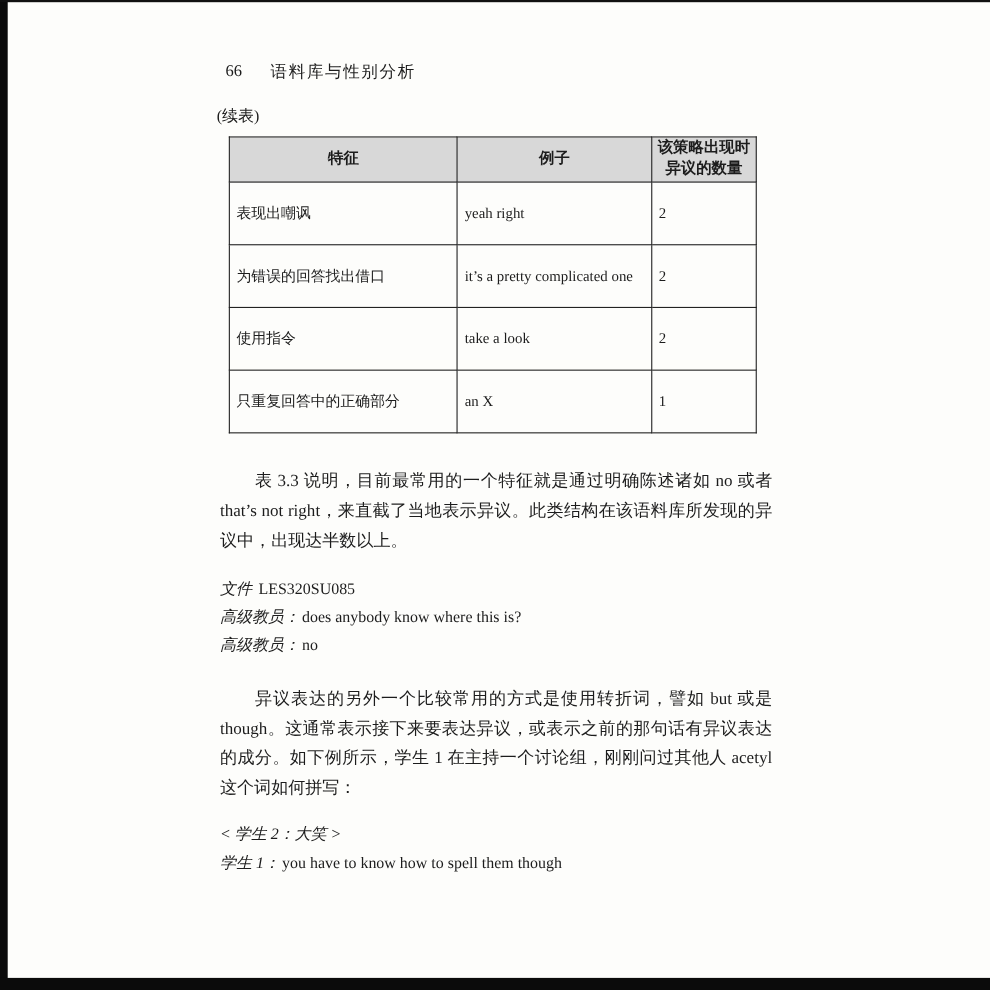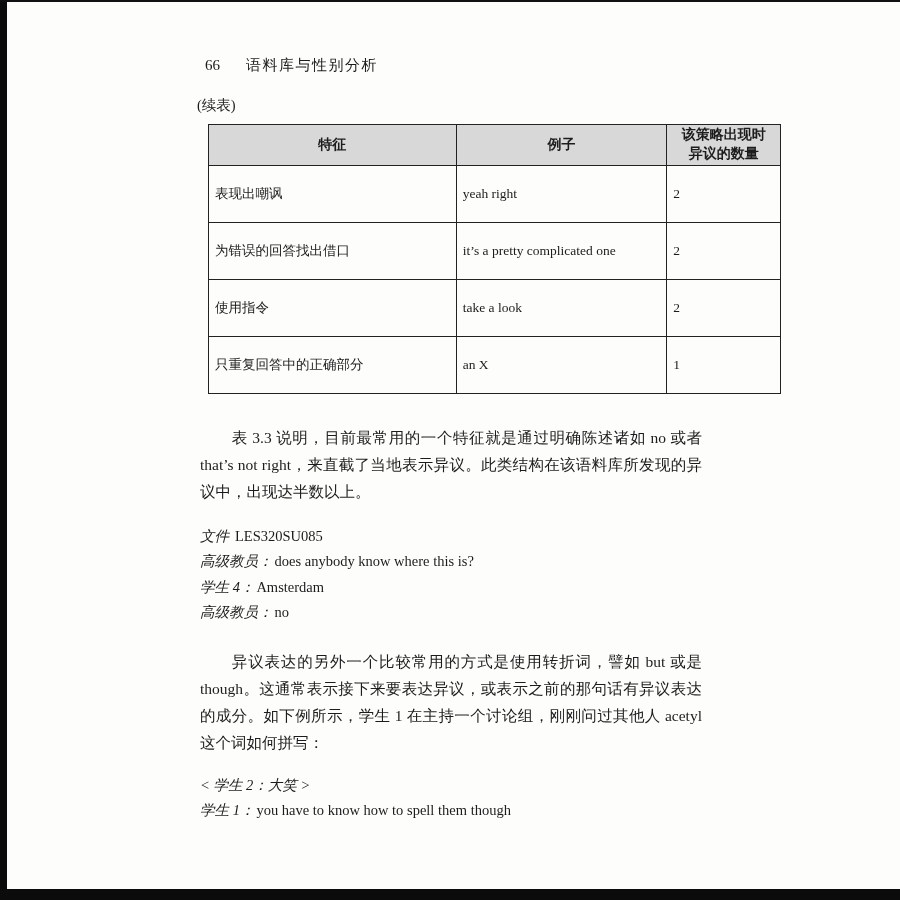--- a/index.html
+++ b/index.html
@@ -19,21 +19,21 @@
 
   .running-header { margin-top: 56px; font-size: 15px; display: flex; align-items: center; }
   .page-number { margin-left: 5px; }
   .book-title  { margin-left: 26px; letter-spacing: 1.5px; }
 
   .continued { margin-top: 21px; margin-left: -3px; font-size: 14.5px; }
 
   table.features {
     border-collapse: collapse;
     margin-top: 9px; margin-left: 8px;
-    width: 573px;
+    width: 480px;
     table-layout: fixed;
   }
   table.features th, table.features td { border: 1px solid #222; }
   table.features th {
     background: #d8d8d8;
     font-size: 14px;
     font-weight: bold;
     height: 40px;
     text-align: center;
     line-height: 1.35;
@@ -129,23 +129,20 @@
   <p class="para para-1">表 3.3 说明，目前最常用的一个特征就是通过明确陈述诸如 no 或者 that’s not right，来直截了当地表示异议。此类结构在该语料库所发现的异议中，出现达半数以上。</p>
 
   <div class="excerpt excerpt-1">
     <div class="file-line">
       <span class="kai">文件</span><span class="file-id">LES320SU085</span>
     </div>
     <div class="dialogue-line">
       <span class="speaker">高级教员：</span><span class="utterance">does anybody know where this is?</span>
     </div>
     <div class="dialogue-line">
-      <span class="speaker">学生 4：</span><span class="utterance">Amsterdam</span>
-    </div>
-    <div class="dialogue-line">
       <span class="speaker">高级教员：</span><span class="utterance">no</span>
     </div>
   </div>
 
   <p class="para para-2">异议表达的另外一个比较常用的方式是使用转折词，譬如 but 或是 though。这通常表示接下来要表达异议，或表示之前的那句话有异议表达的成分。如下例所示，学生 1 在主持一个讨论组，刚刚问过其他人 acetyl 这个词如何拼写：</p>
 
   <div class="excerpt excerpt-2">
     <div class="dialogue-line">
       <span class="speaker">&lt; 学生 2：大笑 &gt;</span><span class="utterance"></span>
     </div>

